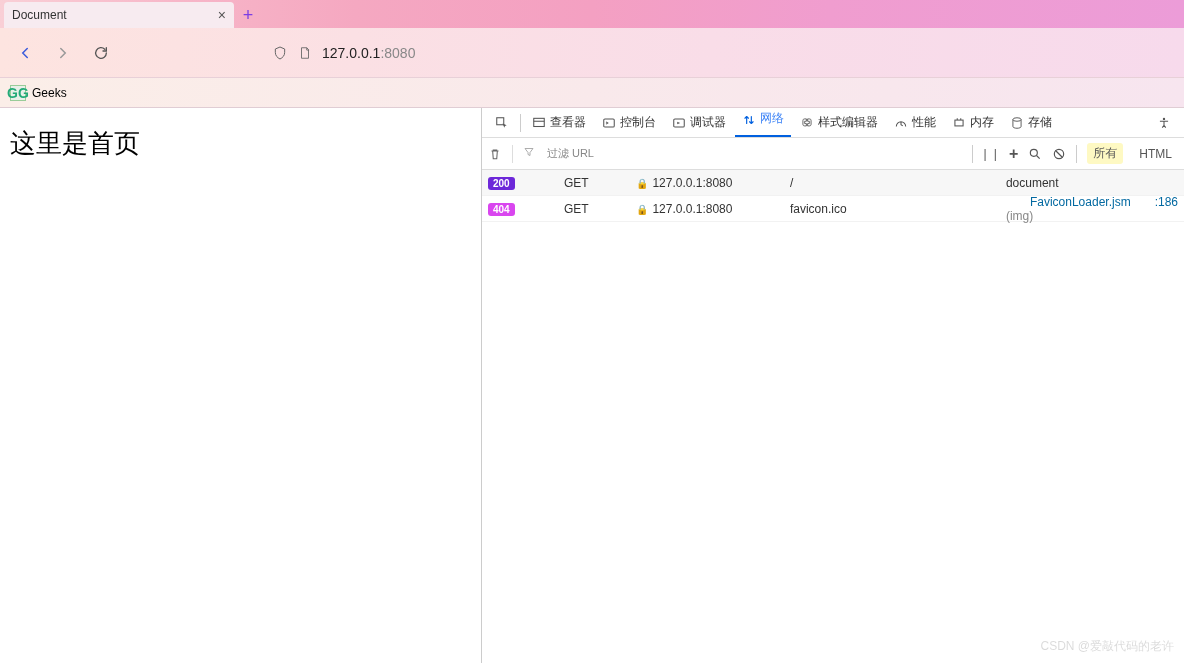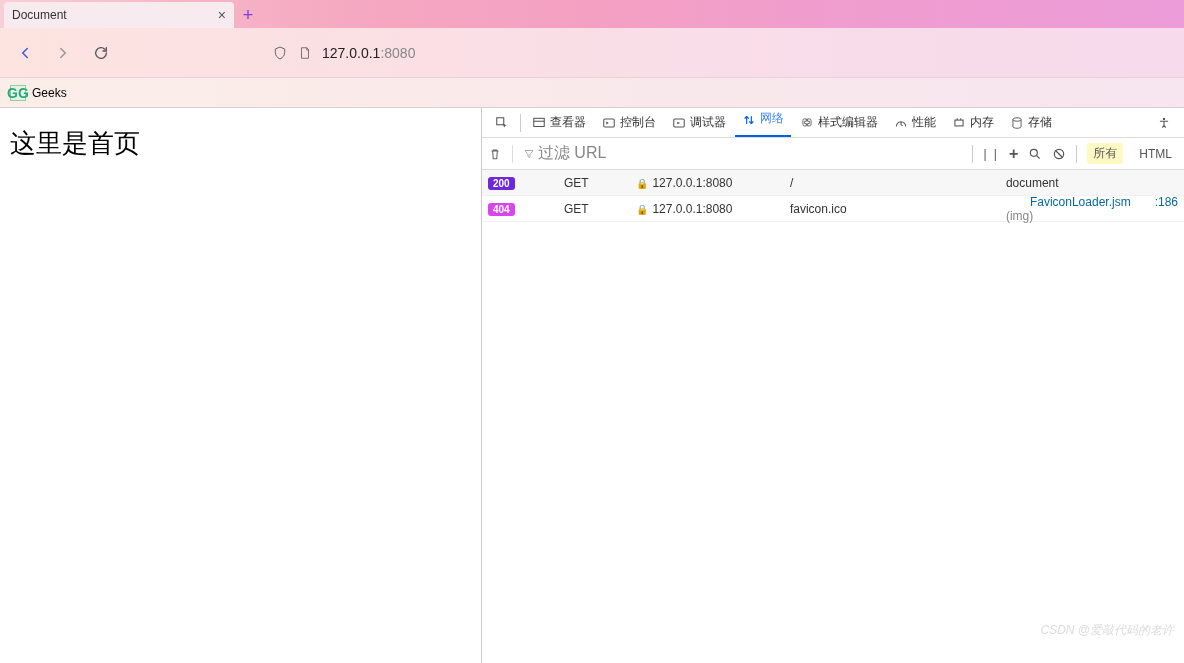--- a/index.html
+++ b/index.html
@@ -32,21 +32,21 @@
 
 .dt { flex: 1; border-left: 1px solid #ccc; display: flex; flex-direction: column; font-size: 12px; color: #333; }
 .dt-tabs { height: 30px; border-bottom: 1px solid #ddd; display: flex; align-items: center; padding: 0 6px; gap: 2px; }
 .dt-tab { display: flex; align-items: center; gap: 4px; padding: 8px 7px; height: 28px; cursor: pointer; white-space: nowrap; }
 .dt-tab.active { color: #3b82f6; border-bottom: 2px solid #0060df; align-items: flex-end; }
 .dt-tab .ic { width: 14px; height: 14px; display: flex; align-items: center; justify-content: center; }
 .dt-tab.active .ic svg path, .dt-tab.active .ic svg line { stroke: #0060df; }
 
 .dt-toolbar { height: 32px; border-bottom: 1px solid #ddd; display: flex; align-items: center; padding: 0 6px; gap: 10px; }
 .dt-toolbar .trash { color: #666; }
-.filter-box { flex: 1; display: flex; align-items: center; gap: 3px; color: #888; font-size: 16px; }
+.filter-box { flex: 1; display: flex; gap: 12px; color: #888; font-size: 11px; }
 .tb-right { display: flex; align-items: center; gap: 10px; color: #555; }
 .tb-right .sep { width: 1px; height: 18px; background: #ccc; }
 .type-btn { padding: 2px 6px; border-radius: 3px; }
 .type-btn.sel { background: #fef9c3; }
 
 .net-head { height: 24px; border-bottom: 1px solid #ddd; display: flex; align-items: center; font-size: 11px; color: #333; }
 .net-head > div, .net-row > div { padding: 0 6px; }
 .col-status { width: 76px; }
 .col-method { width: 72px; }
 .col-domain { width: 154px; }
@@ -55,21 +55,21 @@
 
 .net-row { height: 26px; display: flex; align-items: center; border-bottom: 1px solid #f2f2f2; font-size: 12px; }
 .net-row:nth-child(odd) { background: #f7f7f7; }
 .badge { display: inline-block; padding: 1px 5px; border-radius: 3px; color: #fff; font-size: 10px; font-weight: bold; }
 .badge.s200 { background: #6d28d9; }
 .badge.s404 { background: #d946ef; }
 .lock { color: #888; margin-right: 4px; font-size: 10px; }
 .link { color: #0369a1; margin-left: 24px; }
 .muted { color: #888; }
 
-.watermark { position: absolute; right: 10px; bottom: 24px; font-size: 12px; color: rgba(0,0,0,0.15); font-style: italic; }
+.watermark { position: absolute; right: 10px; bottom: 8px; font-size: 12px; color: rgba(0,0,0,0.15); }
 
 svg { display: block; }
 </style>
 </head>
 <body>
 
 <div class="tab-strip">
   <div class="tab">
     <span>Document</span>
     <span class="close">×</span>

